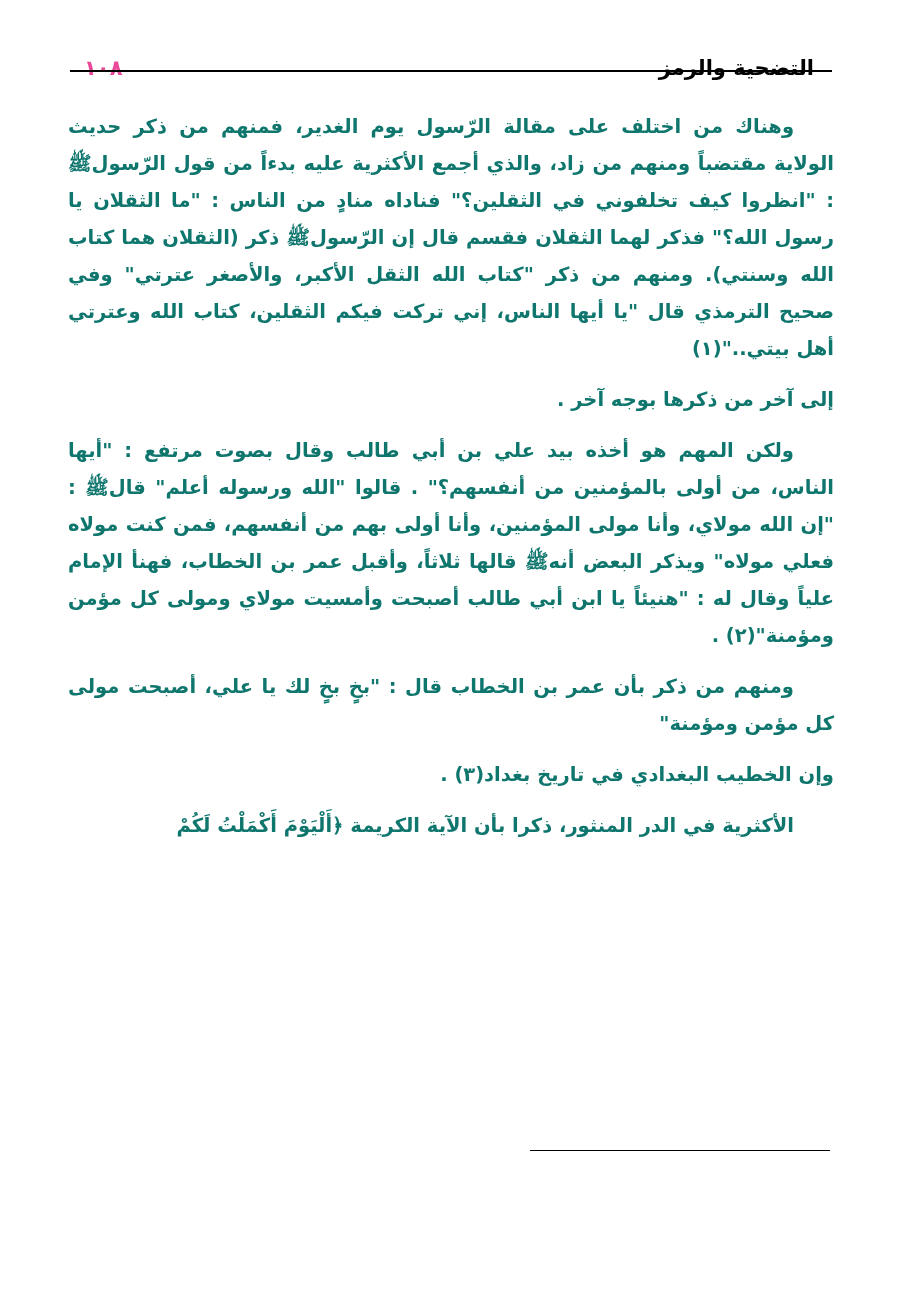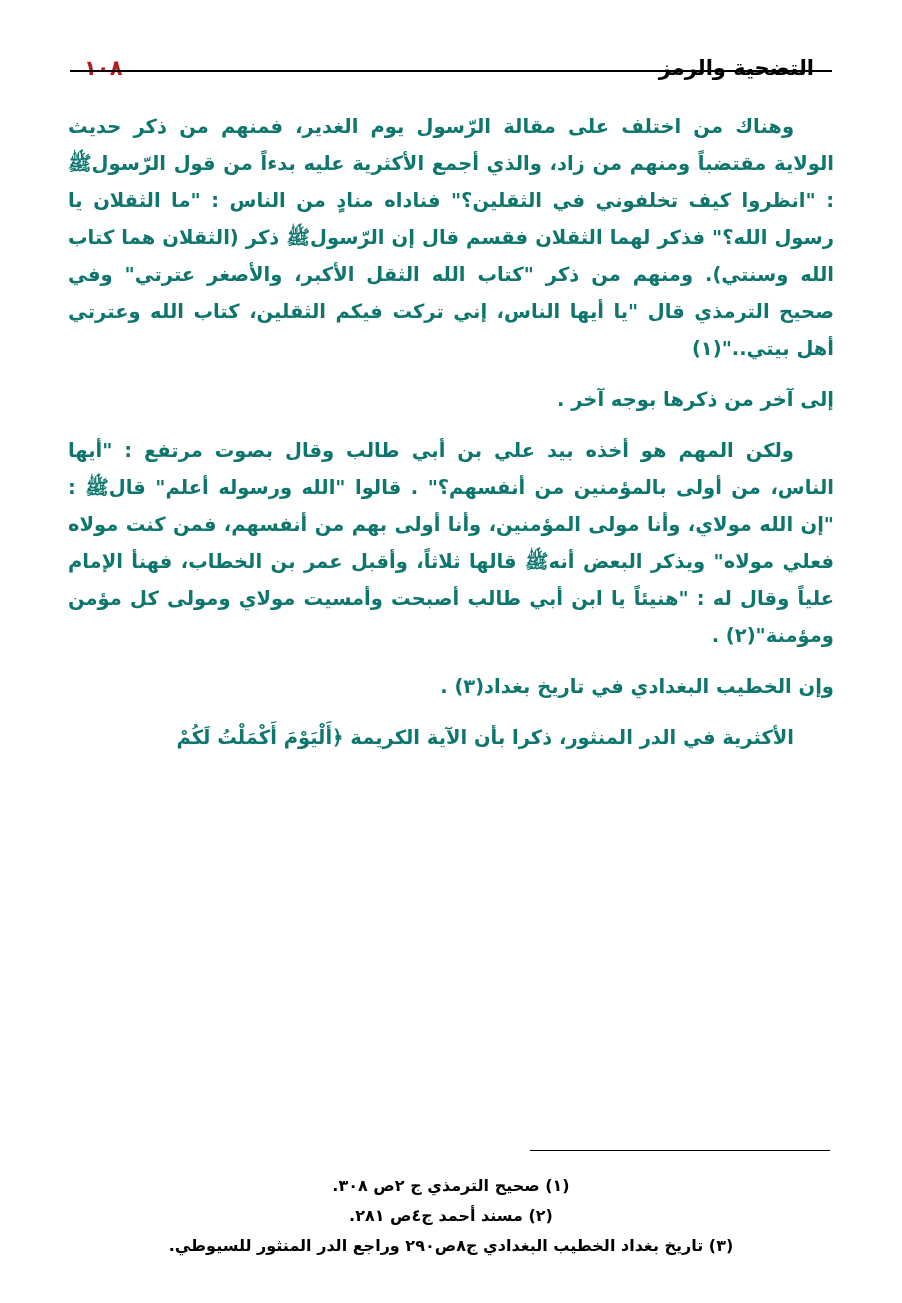--- a/index.html
+++ b/index.html
@@ -34,21 +34,21 @@
     font-size: 21px;
     font-weight: bold;
     color: #000;
     letter-spacing: 0;
     padding-right: 18px;
     margin-top: 28px;
   }
   .header-page {
     font-size: 21px;
     font-weight: bold;
-    color: #b91c1c;
+    color: #ec4899;
     padding-left: 14px;
   }
   .header-rule {
     position: absolute;
     top: 70px;
     left: 70px;
     right: 70px;
     border-top: 2px solid #000;
   }
   
@@ -110,24 +110,20 @@
   <div class="header">
     <div class="header-title">التضحية  والرمز</div>
     <div class="header-page">١٠٨</div>
   </div>
   <div class="header-rule"></div>
 
   <div class="body">
     <p class="para indent">وهناك من اختلف على مقالة الرّسول يوم الغدير، فمنهم من ذكر حديث الولاية مقتضباً ومنهم من زاد، والذي أجمع الأكثرية عليه بدءاً من قول الرّسولﷺ :  "انظروا كيف تخلفوني في الثقلين؟"  فناداه منادٍ من الناس : "ما الثقلان يا رسول الله؟"  فذكر لهما الثقلان فقسم قال إن الرّسولﷺ  ذكر (الثقلان هما كتاب الله وسنتي).  ومنهم من ذكر "كتاب الله الثقل الأكبر، والأصغر عترتي"  وفي صحيح الترمذي قال "يا أيها الناس، إني تركت فيكم الثقلين، كتاب الله وعترتي أهل بيتي.."(١)</p>
     <p class="para center">إلى آخر من ذكرها بوجه آخر .</p>
     <p class="para indent">ولكن المهم هو أخذه بيد علي بن أبي طالب وقال بصوت مرتفع : "أيها الناس، من أولى بالمؤمنين من أنفسهم؟" .  قالوا "الله ورسوله أعلم" قالﷺ : "إن الله مولاي، وأنا مولى المؤمنين، وأنا أولى بهم من أنفسهم، فمن كنت مولاه فعلي مولاه" ويذكر البعض أنهﷺ  قالها ثلاثاً، وأقبل عمر بن الخطاب، فهنأ الإمام علياً وقال له : "هنيئاً يا ابن أبي طالب أصبحت وأمسيت مولاي ومولى كل مؤمن ومؤمنة"(٢) .</p>
+    <p class="para indent">ومنهم من ذكر بأن عمر بن الخطاب قال : "بخٍ بخٍ لك يا علي، أصبحت مولى كل مؤمن ومؤمنة"</p>
     <p class="para center">وإن الخطيب البغدادي في تاريخ بغداد(٣) .</p>
     <p class="para indent tight">الأكثرية في الدر المنثور، ذكرا بأن الآية الكريمة ﴿أَلْيَوْمَ أَكْمَلْتُ لَكُمْ</p>
   </div>
 
   <div class="fn-rule"></div>
-  <div class="footnotes">
-    <p class="fn">(١) صحيح الترمذي ج ٢ص ٣٠٨.</p>
-    <p class="fn">(٢) مسند أحمد ج٤ص ٢٨١.</p>
-    <p class="fn">(٣) تاريخ بغداد الخطيب البغدادي ج٨ص٢٩٠ وراجع الدر المنثور للسيوطي.</p>
-  </div>
 
 </div>
 
 </body></html>

